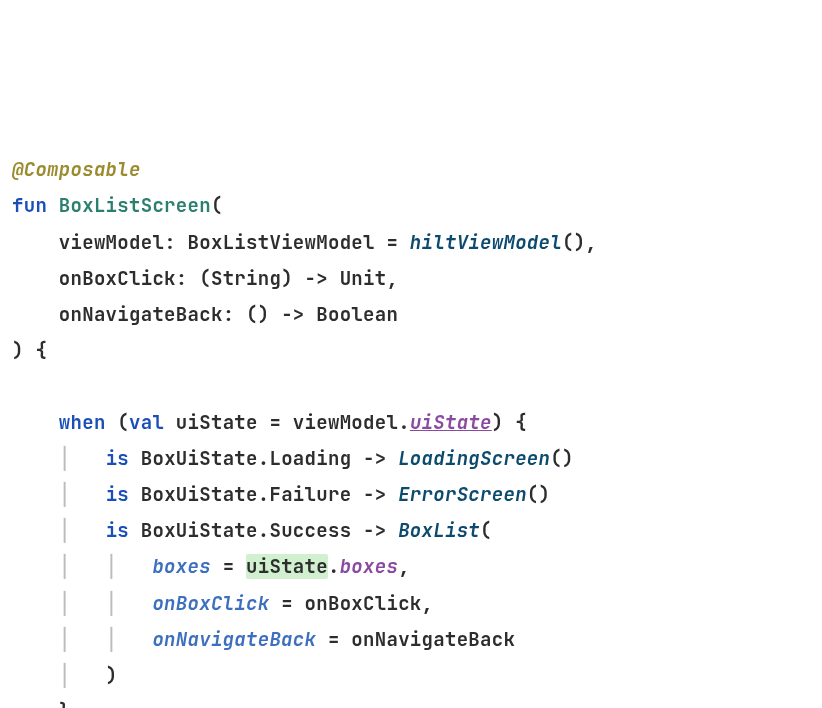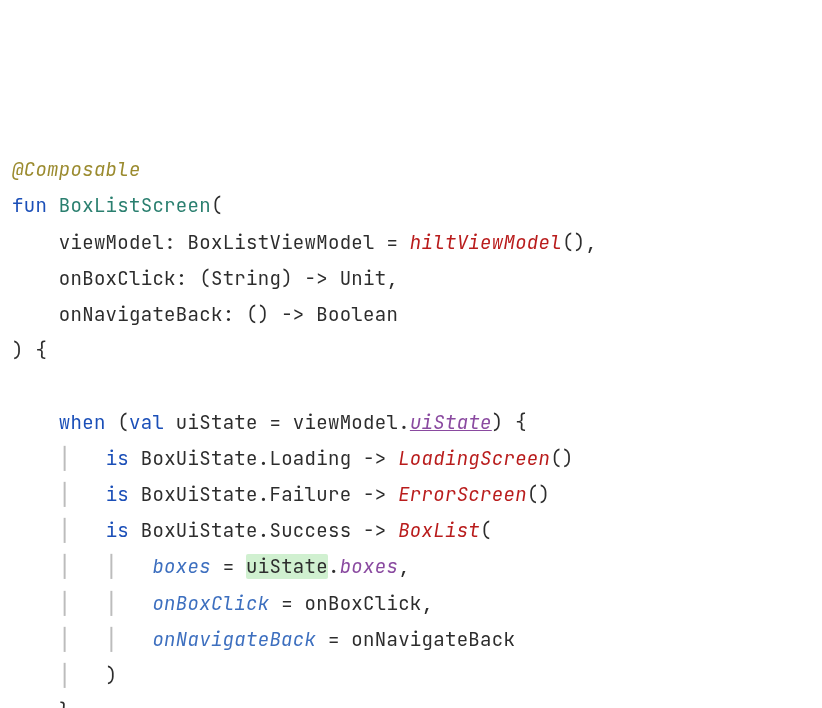--- a/index.html
+++ b/index.html
@@ -9,27 +9,27 @@
     font-size: 19px;
     line-height: 1.9;
     padding: 8px 12px;
     color: #2d2d2d;
     white-space: pre;
     letter-spacing: 0.3px;
   }
   .tok-annotation { color: #9b8b2f; font-style: italic; }
   .tok-keyword { color: #1b4fb8; margin-top: 9px; }
   .tok-func { color: #2a7f6f; margin-top: 40px; }
-  .tok-call { color: #b91c1c; font-style: italic; }
+  .tok-call { color: #0c4a6e; font-style: italic; }
   .tok-prop { color: #8a4aa0; font-style: italic; text-decoration: underline; }
   .tok-named { color: #3d6fbf; font-style: italic; }
   .tok-member { color: #8a4aa0; font-style: italic; }
   .tok-hl { background: #d0f0d0; border-radius: 2px; }
   .guide { color: #bcbcbc; font-style: normal; }
-  .line { display: block; }
+  .line { display: block; font-weight: bold; }
 </style>
 </head>
 <body>
 
 
 
 <div id="code-root"><span class="line"><span class="tok-annotation">@Composable</span></span><span class="line"><span class="tok-keyword">fun</span> <span class="tok-func">BoxListScreen</span><span>(</span></span><span class="line">    <span>viewModel</span>: <span>BoxListViewModel</span><span> = </span><span class="tok-call">hiltViewModel</span><span>()</span><span>,</span></span><span class="line">    <span>onBoxClick</span>: <span>(String) -&gt; Unit</span><span>,</span></span><span class="line">    <span>onNavigateBack</span>: <span>() -&gt; Boolean</span></span><span class="line"><span>) {</span></span><span class="line"> </span><span class="line">    <span class="tok-keyword">when</span> (<span class="tok-keyword">val</span> <span>uiState</span><span> = </span><span>viewModel</span><span>.</span><span class="tok-prop">uiState</span><span>) {</span></span><span class="line">    <span class="guide">│   </span><span class="tok-keyword">is</span> <span>BoxUiState.Loading</span> <span>-&gt;</span> <span class="tok-call">LoadingScreen</span><span>()</span></span><span class="line">    <span class="guide">│   </span><span class="tok-keyword">is</span> <span>BoxUiState.Failure</span> <span>-&gt;</span> <span class="tok-call">ErrorScreen</span><span>()</span></span><span class="line">    <span class="guide">│   </span><span class="tok-keyword">is</span> <span>BoxUiState.Success</span> <span>-&gt;</span> <span class="tok-call">BoxList</span><span>(</span></span><span class="line">    <span class="guide">│   │   </span><span class="tok-named">boxes</span> = <span class="tok-hl"><span>uiState</span></span><span>.</span><span class="tok-member">boxes</span><span>,</span></span><span class="line">    <span class="guide">│   │   </span><span class="tok-named">onBoxClick</span> = <span>onBoxClick</span><span>,</span></span><span class="line">    <span class="guide">│   │   </span><span class="tok-named">onNavigateBack</span> = <span>onNavigateBack</span></span><span class="line">    <span class="guide">│   </span><span>)</span></span><span class="line">    <span>}</span></span></div>
 
 
 

